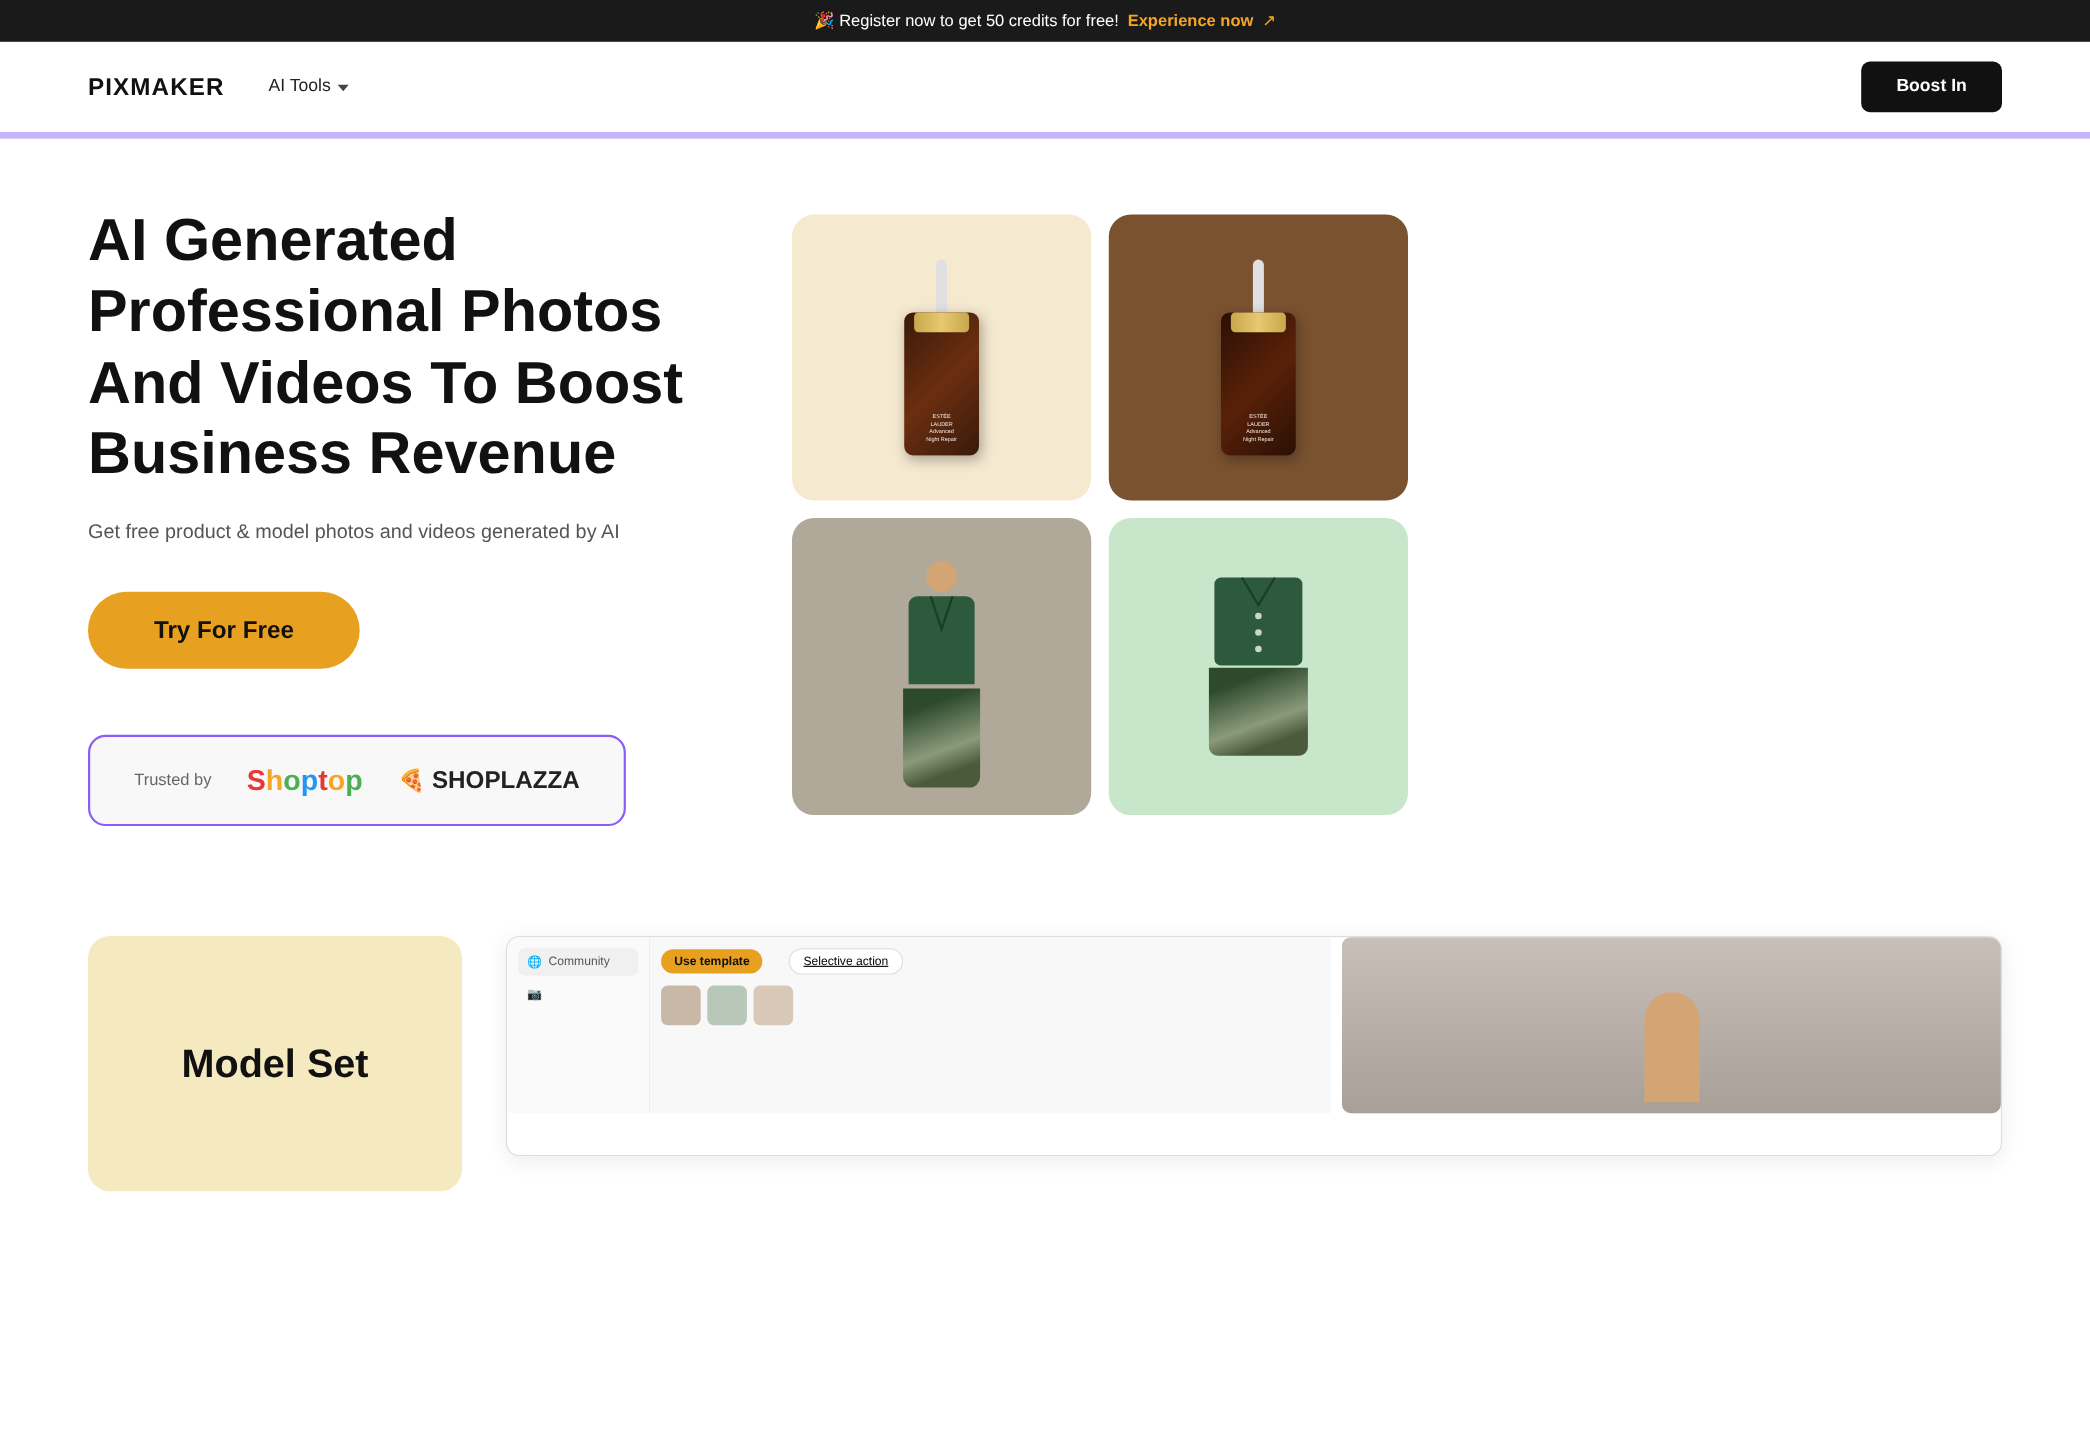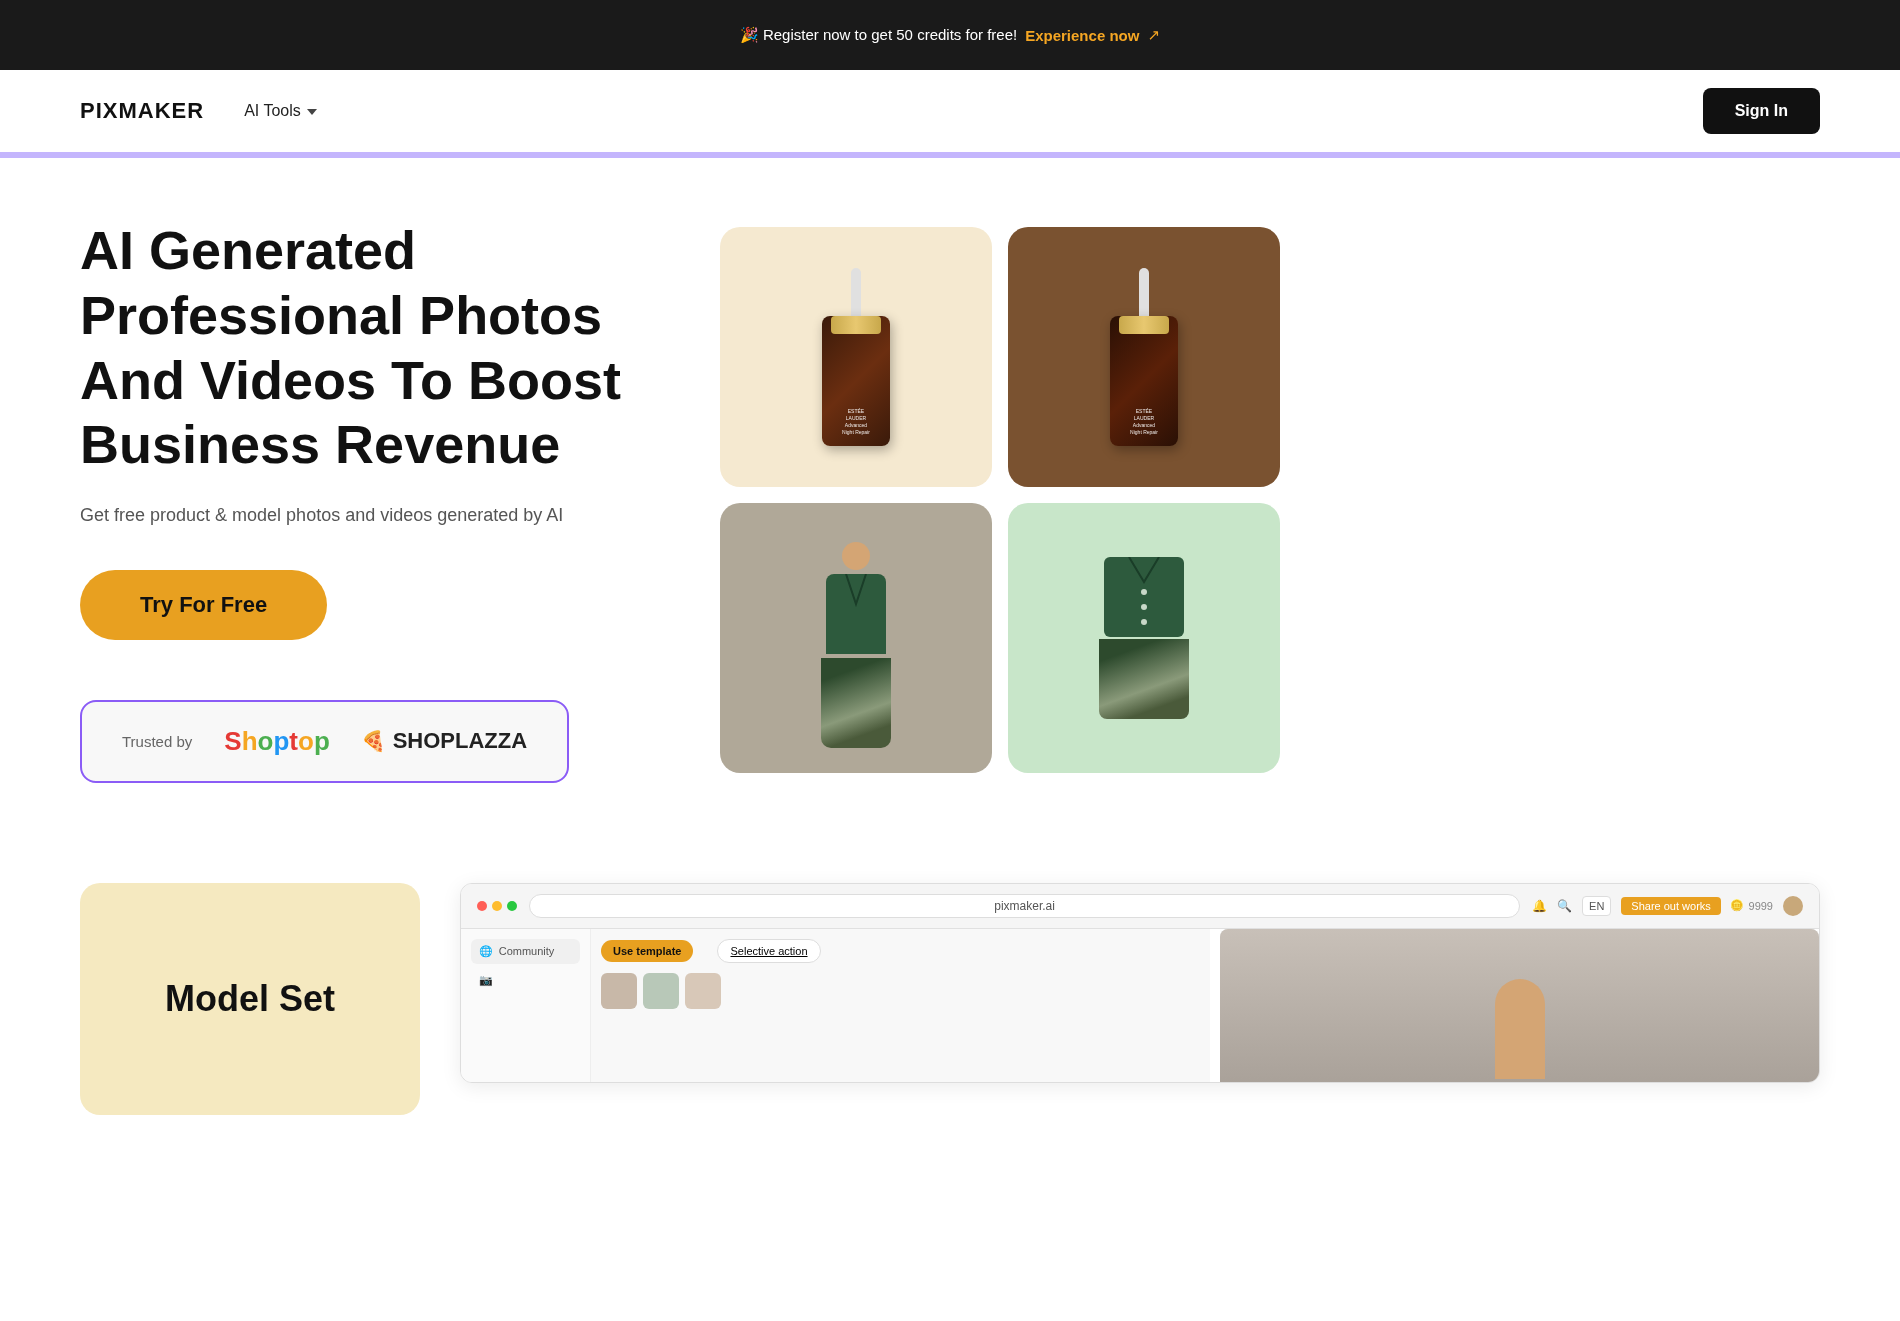--- a/index.html
+++ b/index.html
@@ -3,21 +3,21 @@
   <meta charset="utf-8">
   <style>
     * { margin: 0; padding: 0; box-sizing: border-box; }
     body { font-family: -apple-system, BlinkMacSystemFont, 'Segoe UI', sans-serif; background: #fff; width: 1900px; }
 
     
     .top-banner {
       background: #1a1a1a;
       color: #fff;
       text-align: center;
-      padding: 26px 20px;
+      padding: 10px 20px;
       font-size: 15px;
       display: flex;
       align-items: center;
       justify-content: center;
       gap: 8px;
     }
     .top-banner .experience-link {
       color: #f5a623;
       font-weight: 600;
       cursor: pointer;
@@ -451,21 +451,21 @@
 </div>
 
 <nav class="navbar">
   <div class="nav-left">
     <div class="logo">PIXMAKER</div>
     <button class="ai-tools-btn">
       <span>AI Tools</span>
       <span class="chevron"></span>
     </button>
   </div>
-  <button class="sign-in-btn">Sign In</button>
+  <button class="sign-in-btn">Boost In</button>
 </nav>
 
 <section class="hero">
 
   <div class="hero-left">
     <h1 class="hero-title">AI Generated Professional Photos And Videos To Boost Business Revenue</h1>
     <p class="hero-subtitle">Get free product &amp; model photos and videos generated by AI</p>
     <button class="try-btn">Try For Free</button>
 
     <div class="trusted-box">
@@ -534,39 +534,20 @@
   </div>
 </section>
 
 <section class="bottom-section">
 
   <div class="bottom-card">
     <span class="model-set-title">Model Set</span>
   </div>
 
   <div class="browser-mockup">
-    <div class="browser-bar">
-      <div class="browser-dots">
-        <div class="dot dot-r"></div>
-        <div class="dot dot-y"></div>
-        <div class="dot dot-g"></div>
-      </div>
-      <div class="browser-url">pixmaker.ai</div>
-      <div class="top-bar-icons">
-        <span>🔔</span>
-        <span>🔍</span>
-        <span class="lang-selector">EN</span>
-        <button class="share-btn-mini">Share out works</button>
-        <div class="credits-badge">
-          <span>🪙</span>
-          <span>9999</span>
-        </div>
-        <div class="avatar-mini"></div>
-      </div>
-    </div>
     <div class="browser-content">
       <div class="sidebar-mini">
         <div class="sidebar-mini-item active">
           <span>🌐</span>
           <span>Community</span>
         </div>
         <div class="sidebar-mini-item">
           <span>📷</span>
         </div>
       </div>

